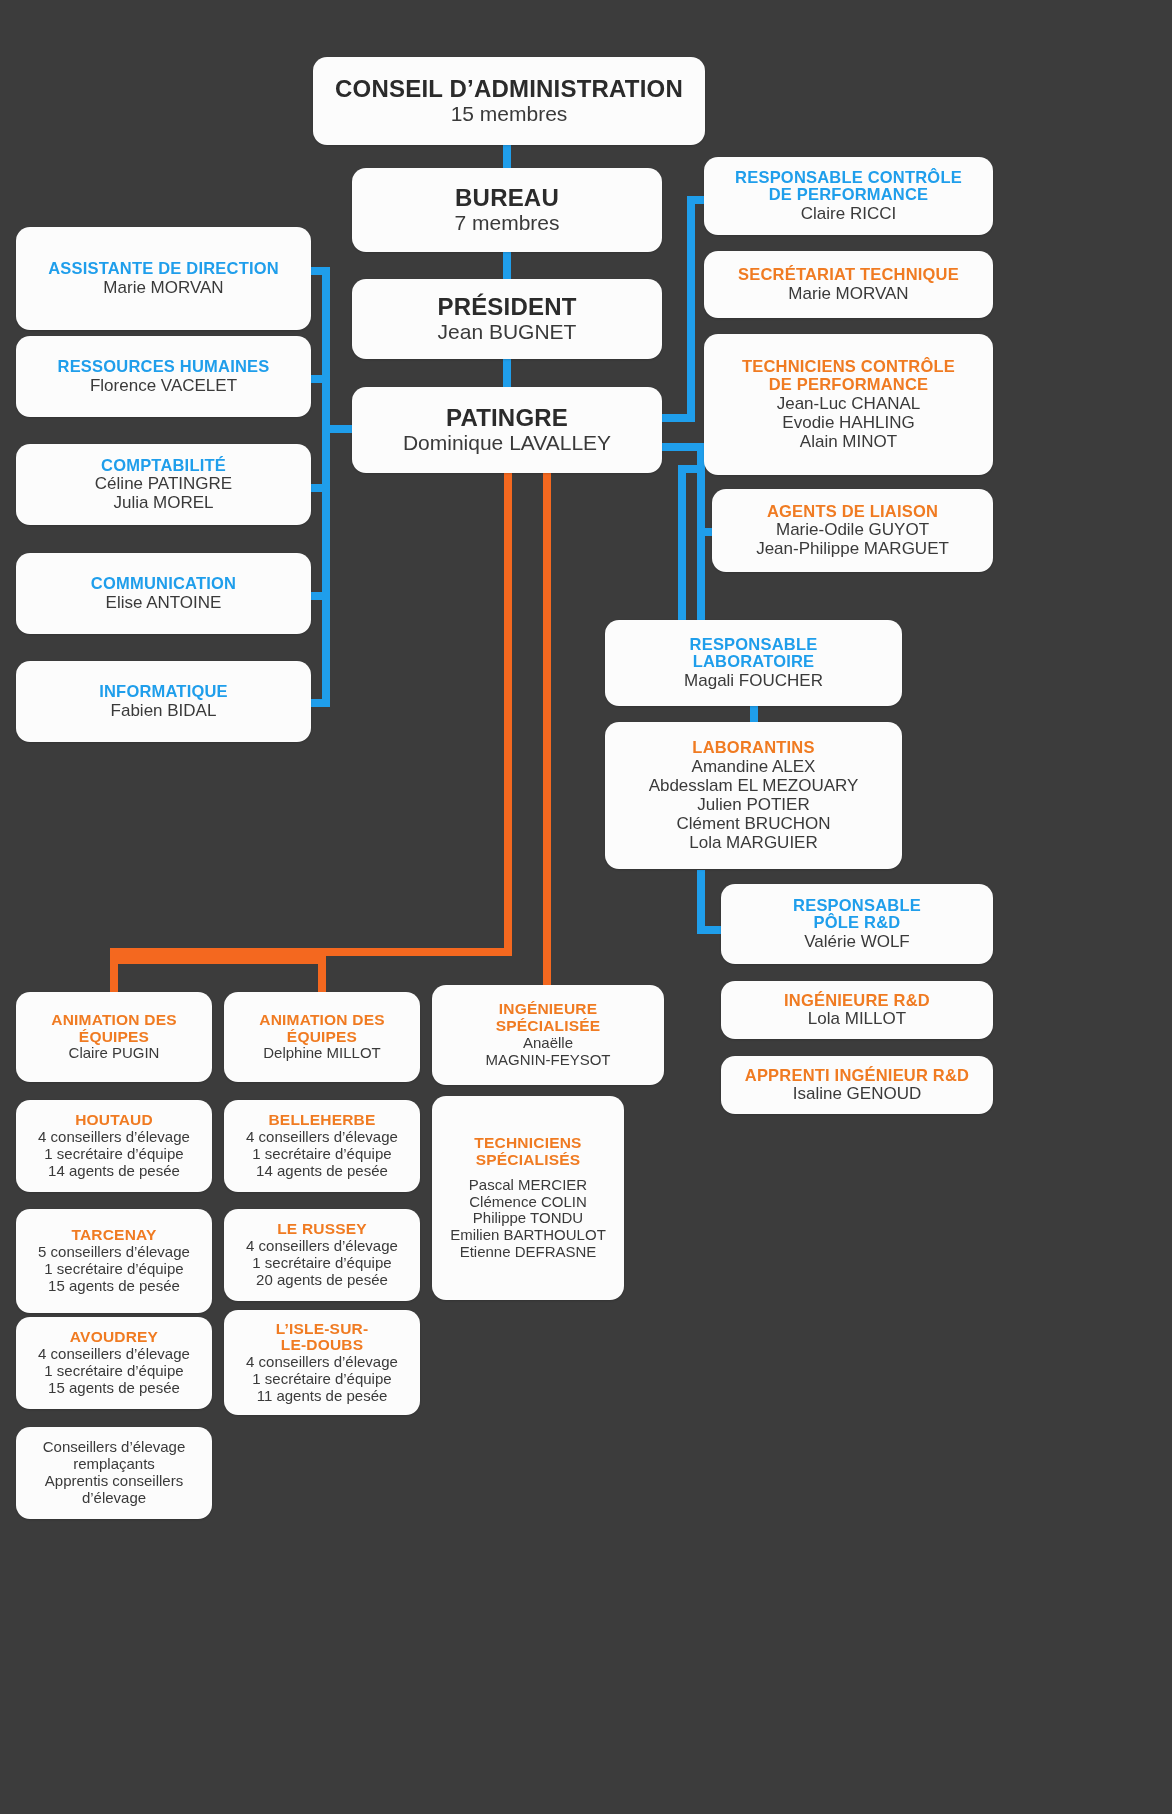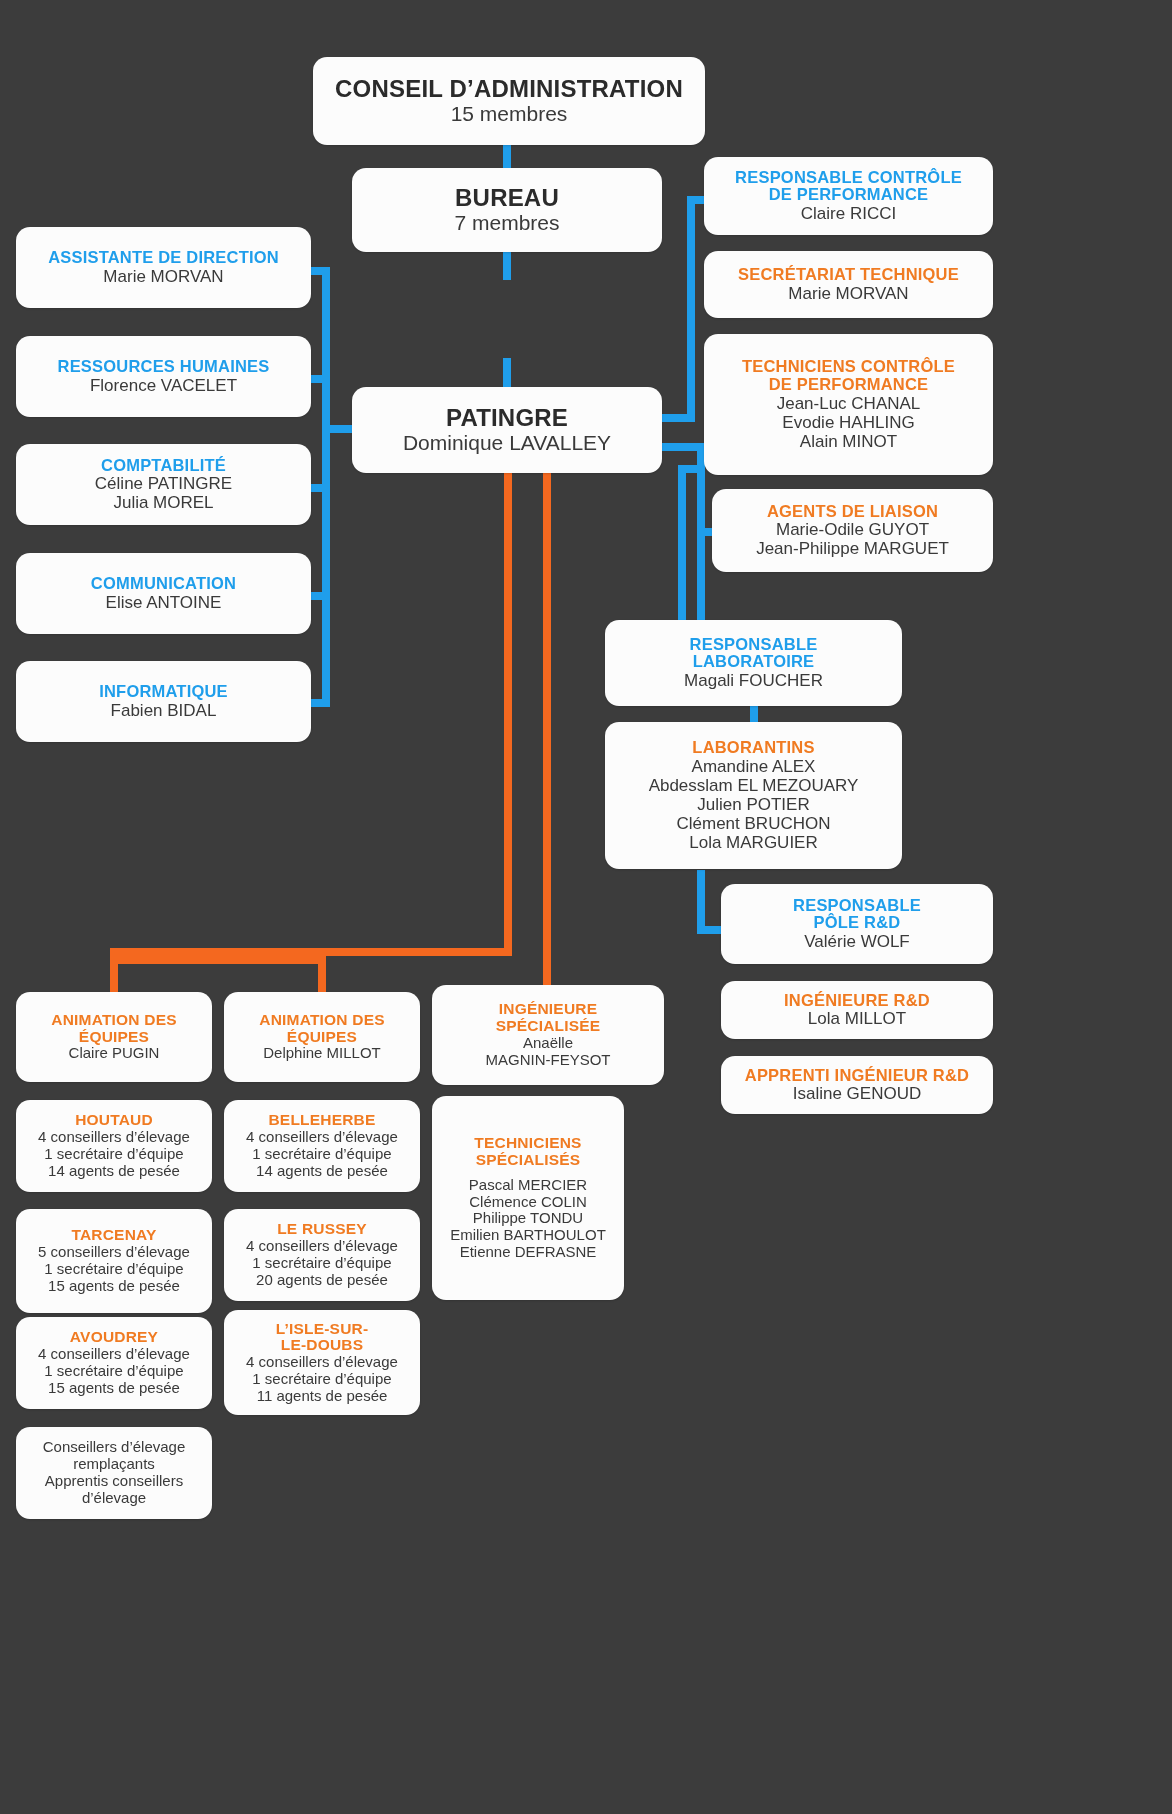--- a/index.html
+++ b/index.html
@@ -96,27 +96,31 @@
   <div class="node t-dark s-xl" style="left:313px; top:57px; width:392px; height:88px;">
     <div class="title">CONSEIL D’ADMINISTRATION</div>
     <div class="sub">15 membres</div>
   </div>
 
   <div class="node t-dark s-xl" style="left:352px; top:168px; width:310px; height:84px;">
     <div class="title">BUREAU</div>
     <div class="sub">7 membres</div>
   </div>
 
+  <div class="node t-dark s-xl" style="left:352px; top:279px; width:310px; height:80px;">
+    <div class="title">PRÉSIDENT</div>
+    <div class="sub">Jean BUGNET</div>
+  </div>
 
   <div class="node t-dark s-xl" style="left:352px; top:387px; width:310px; height:86px;">
     <div class="title">PATINGRE</div>
     <div class="sub">Dominique LAVALLEY</div>
   </div>
 
-  <div class="node t-blue s-md" style="left:16px; top:227px; width:295px; height:81px;">
+  <div class="node t-blue s-md" style="left:16px; top:227px; width:295px; height:103px;">
     <div class="title">ASSISTANTE DE DIRECTION</div>
     <div class="sub">Marie MORVAN</div>
   </div>
 
   <div class="node t-blue s-md" style="left:16px; top:336px; width:295px; height:81px;">
     <div class="title">RESSOURCES HUMAINES</div>
     <div class="sub">Florence VACELET</div>
   </div>
 
   <div class="node t-blue s-md" style="left:16px; top:444px; width:295px; height:81px;">

